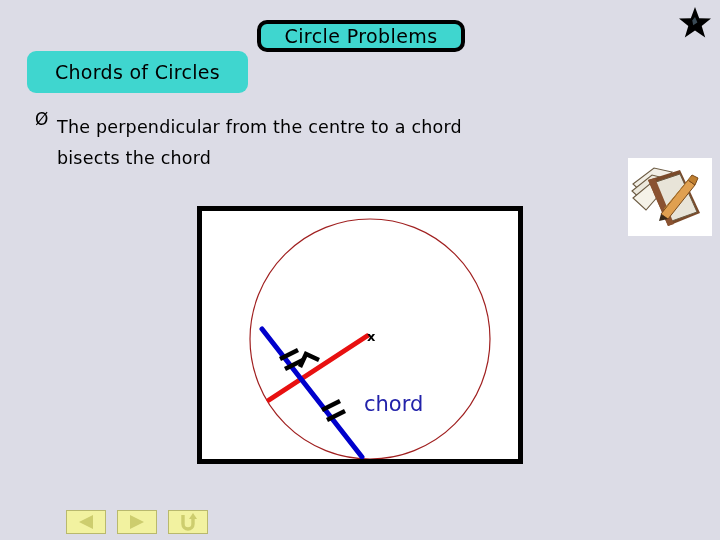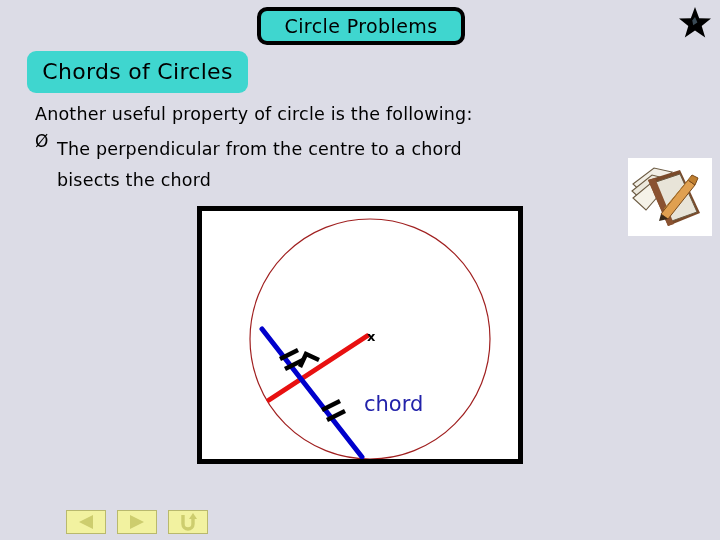--- a/index.html
+++ b/index.html
@@ -21,23 +21,23 @@
     left: 0; top: 0;
     width: 720px;
     height: 540px;
     background: #dcdce6;
   }
 
   
   #title-box {
     position: absolute;
     left: 257px;
-    top: 7px;
+    top: 20px;
     width: 208px;
-    height: 38px;
+    height: 32px;
     background: #3fd6cf;
     border: 4px solid #000000;
     border-radius: 10px;
     box-sizing: border-box;
     display: flex;
     align-items: center;
     justify-content: center;
   }
   #title-text {
     font-family: "DejaVu Sans", sans-serif;
@@ -58,21 +58,21 @@
     height: 42px;
     background: #3fd6cf;
     border-radius: 9px;
     box-sizing: border-box;
     display: flex;
     align-items: center;
     justify-content: center;
   }
   #subtitle-text {
     font-family: "DejaVu Sans", sans-serif;
-    font-size: 22px;
+    font-size: 19px;
     color: #000000;
     white-space: nowrap;
     letter-spacing: 0.3px;
     line-height: 1;
   }
 
   
   #body-text {
     position: absolute;
     left: 35px;
@@ -183,21 +183,20 @@
 
   <div id="title-box">
     <span id="title-text">Circle Problems</span>
   </div>
 
   <div id="subtitle-box">
     <span id="subtitle-text">Chords of Circles</span>
   </div>
 
   <div id="body-text">
-    <div class="body-line">Another useful property of circle is the following:</div>
     <div id="bullet-row">
       <span id="bullet-glyph">Ø</span>
       <span id="bullet-body">
         <div class="bullet-line">The perpendicular from the centre to a chord</div>
         <div class="bullet-line">bisects the chord</div>
       </span>
     </div>
   </div>
 
   <svg id="notepad-image" viewBox="0 0 84 78" aria-hidden="true">

